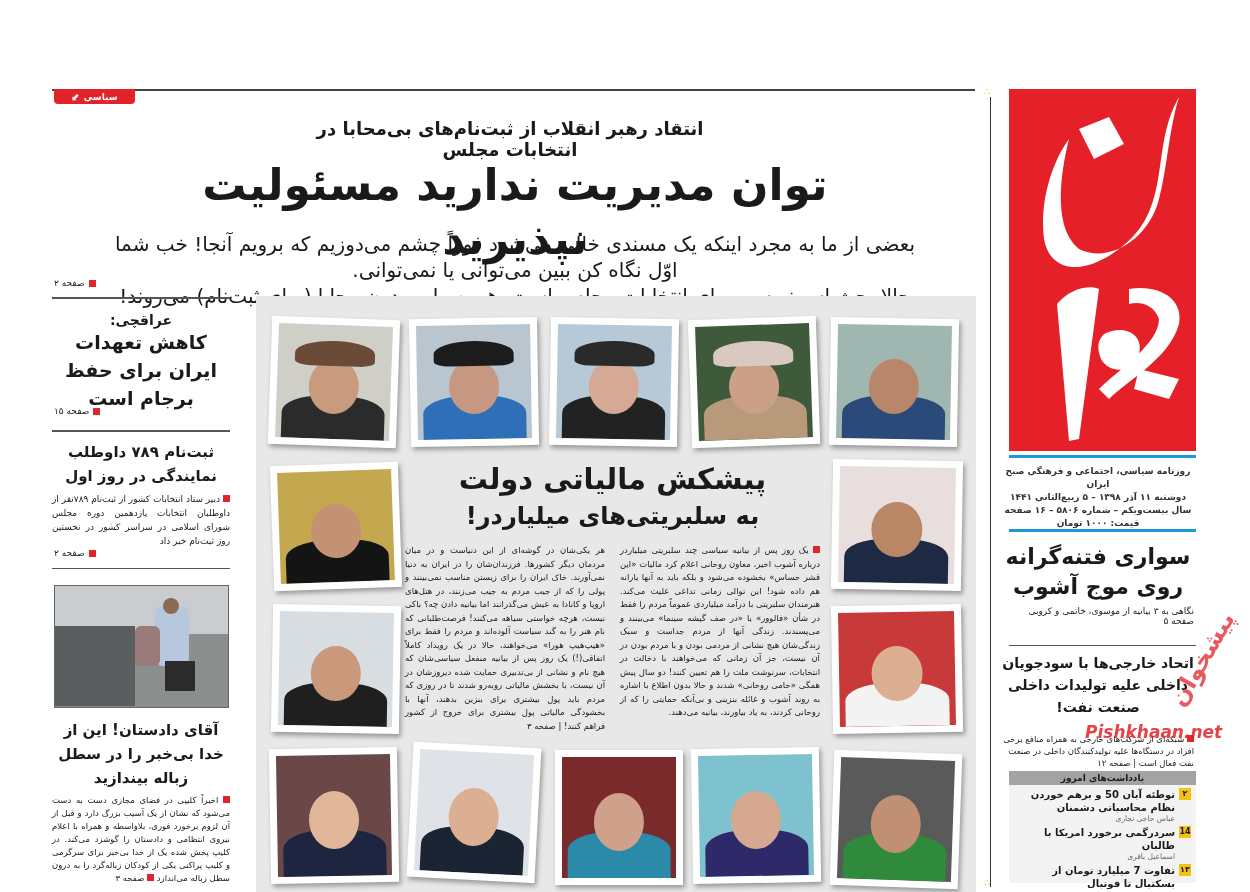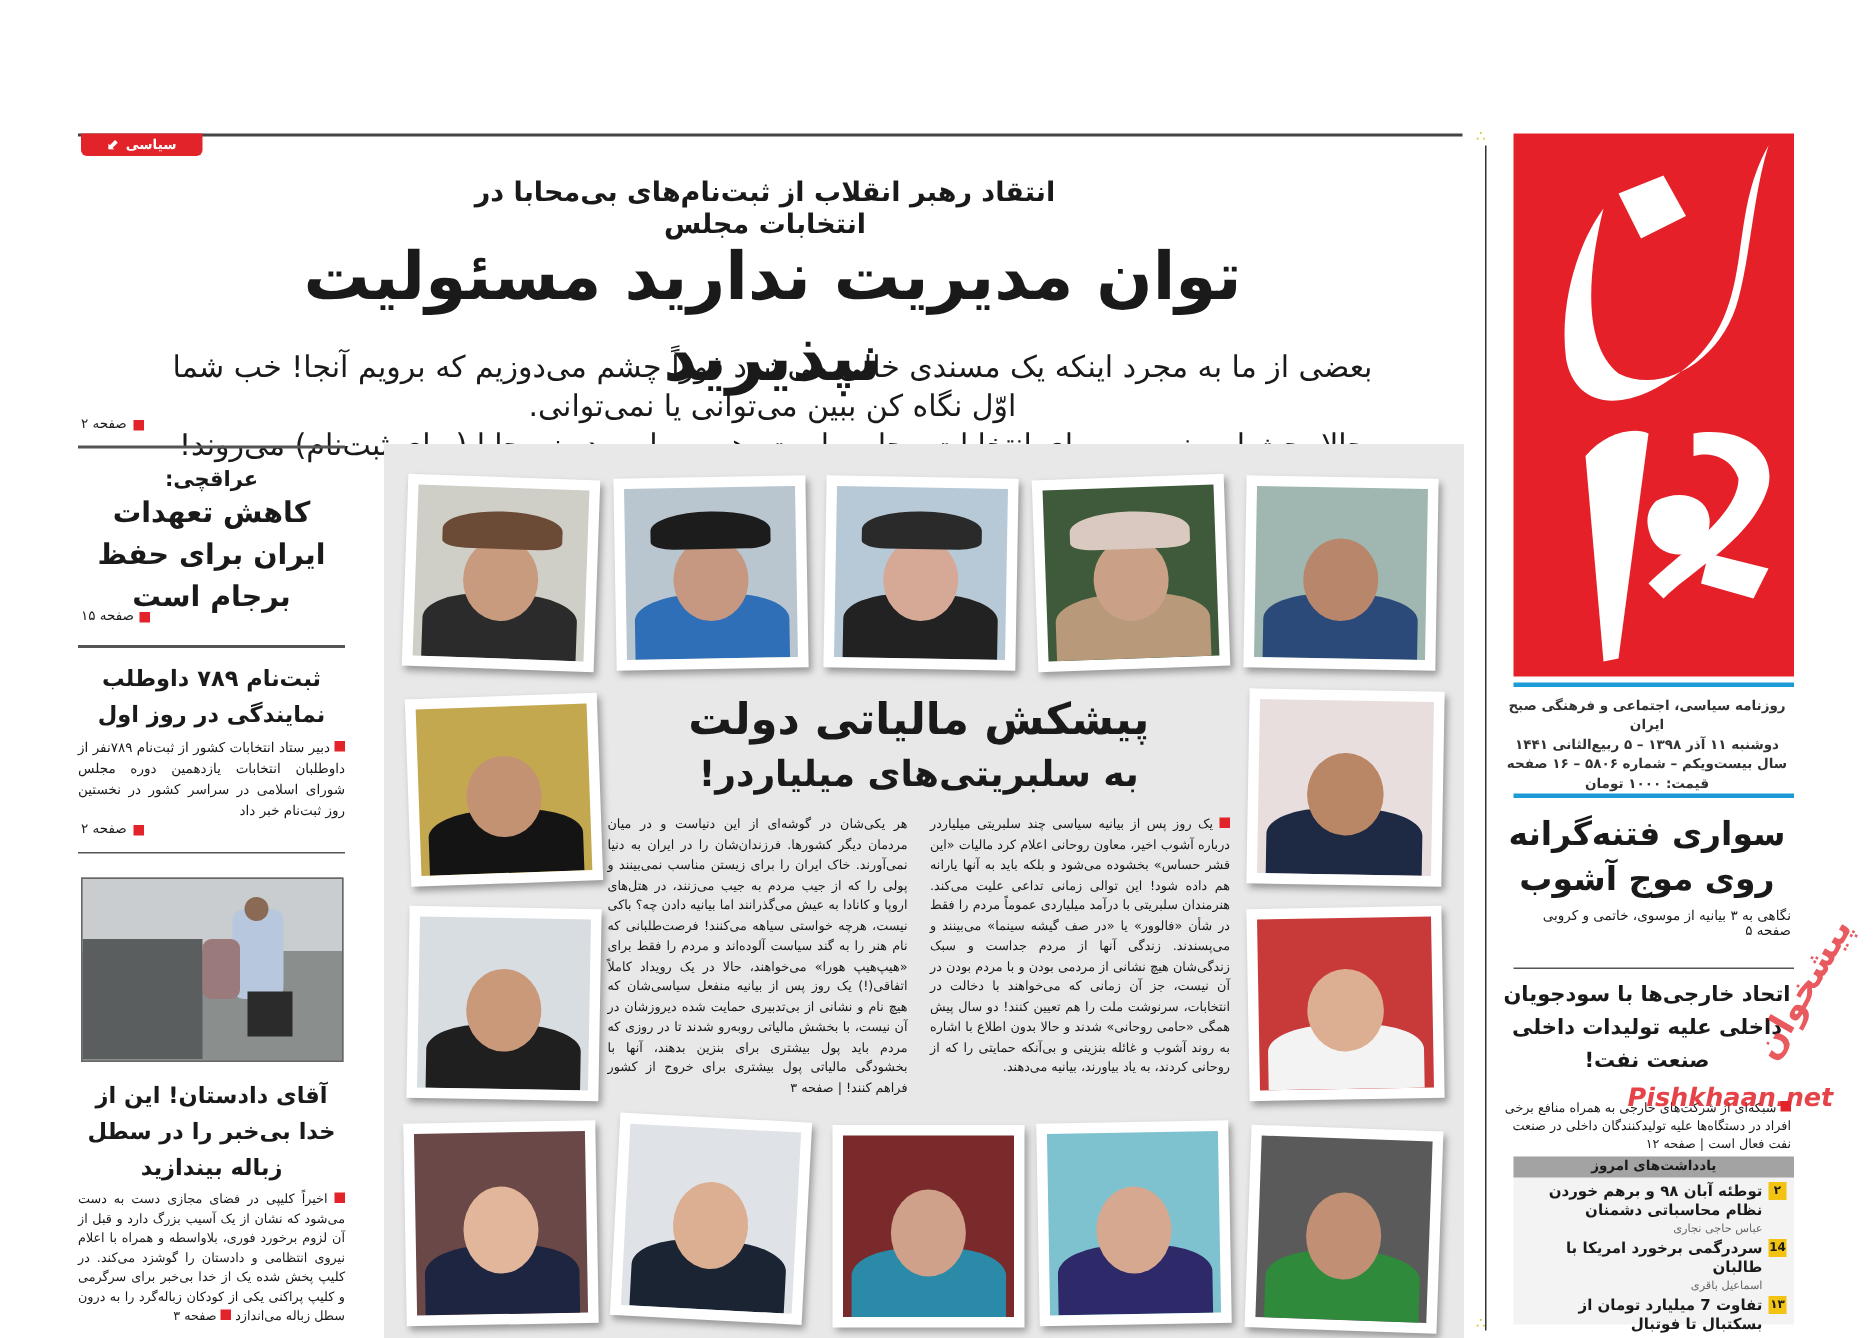--- a/index.html
+++ b/index.html
@@ -235,21 +235,21 @@
 <div class="abs rcol" style="top:652px">
   <div class="rt2">اتحاد خارجی‌ها با سودجویان داخلی علیه تولیدات داخلی صنعت نفت!</div>
   <div class="rsub" style="margin-top:15px;font-size:8.5px;line-height:12px;padding-right:4px"><span style="display:inline-block;width:7px;height:7px;background:#e2232a"></span> <span>شبکه‌ای از شرکت‌های خارجی به همراه منافع برخی افراد در دستگاه‌ها علیه تولیدکنندگان داخلی در صنعت نفت فعال است | صفحه ۱۲</span></div>
 </div>
 
 <div class="abs notes">
   <div class="notes-head">یادداشت‌های امروز</div>
   <div class="note">
     <span class="num">۲</span>
     <div>
-        <div class="t">توطئه آبان ۹۸ و برهم خوردن نظام محاسباتی دشمنان</div>
+        <div class="t">توطئه آبان 50 و برهم خوردن نظام محاسباتی دشمنان</div>
         <div class="a">عباس حاجی نجاری</div>
       </div>
   </div>
   <div class="note">
     <span class="num">14</span>
     <div>
         <div class="t">سردرگمی برخورد امریکا با طالبان</div>
         <div class="a">اسماعیل باقری</div>
       </div>
   </div>

